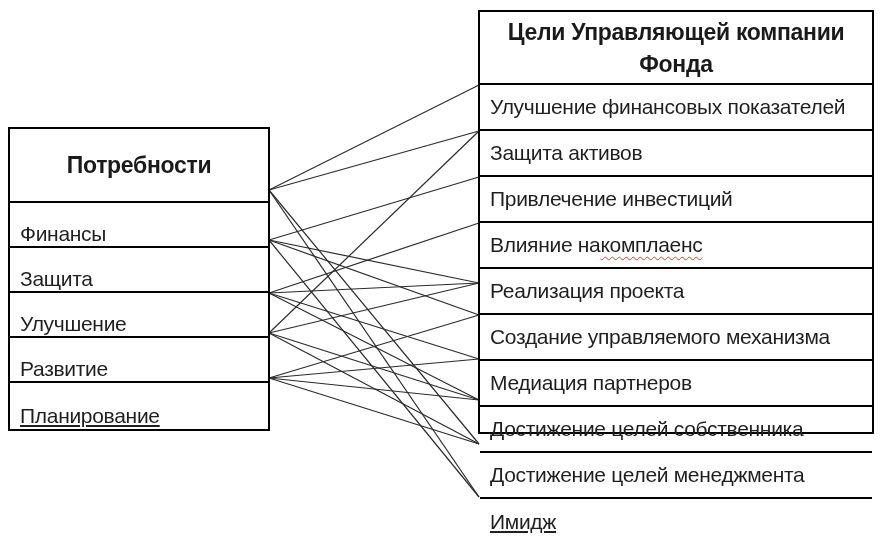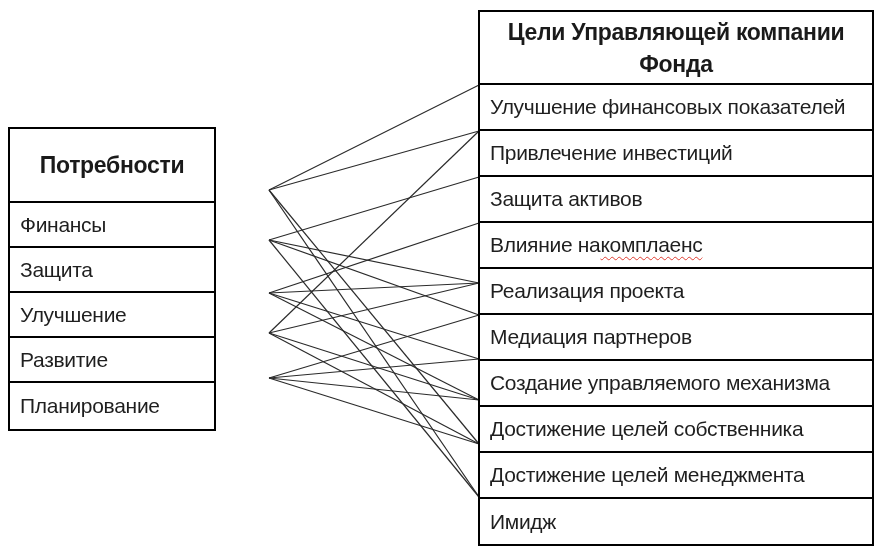--- a/index.html
+++ b/index.html
@@ -22,28 +22,28 @@
   }
   .box {
     position: absolute;
     box-sizing: border-box;
     border: 2px solid #000000;
     background: #ffffff;
   }
   #left-box {
     left: 8px;
     top: 127px;
-    width: 208px;
+    width: 262px;
     height: 304px;
   }
   #right-box {
     left: 478px;
     top: 10px;
     width: 396px;
-    height: 536px;
+    height: 424px;
   }
   .box-header {
     box-sizing: border-box;
     border-bottom: 2px solid #000000;
     font-weight: bold;
     color: #1a1a1a;
     text-align: center;
     display: flex;
     flex-direction: column;
     justify-content: center;
@@ -64,23 +64,23 @@
     border-bottom: 2px solid #000000;
     display: flex;
     align-items: center;
     padding-left: 10px;
     font-size: 21px;
     letter-spacing: -0.3px;
     color: #1f1f1f;
     white-space: nowrap;
     overflow: hidden;
   }
-  #left-box .row { height: 45px; }
+  #left-box .row { height: 45px; align-items: flex-end; }
   #right-box .row { height: 46px; }
-  .rows .row:last-child { border-bottom: none; }
+  .rows .row:last-child { border-bottom: none; text-decoration: underline; }
   .misspell {
     text-decoration: underline wavy #e03c31;
     text-decoration-thickness: 1px;
     text-underline-offset: 4px;
   }
 </style>
 </head>
 <body>
 
 <div id="canvas">
@@ -134,37 +134,37 @@
   <div class="box" id="right-box">
     <div class="box-header">
       <div>Цели Управляющей компании</div>
       <div>Фонда</div>
     </div>
     <div class="rows" id="right-rows">
         <div class="row">
           <span>Улучшение финансовых показателей</span>
         </div>
         <div class="row">
-          <span>Привлечение инвестиций</span>
+          <span>Защита активов</span>
         </div>
         <div class="row">
-          <span>Защита активов</span>
+          <span>Привлечение инвестиций</span>
         </div>
         <div class="row">
           <span>Влияние на </span>
           <span class="misspell">комплаенс</span>
         </div>
         <div class="row">
           <span>Реализация проекта</span>
         </div>
         <div class="row">
-          <span>Медиация партнеров</span>
+          <span>Создание управляемого механизма</span>
         </div>
         <div class="row">
-          <span>Создание управляемого механизма</span>
+          <span>Медиация партнеров</span>
         </div>
         <div class="row">
           <span>Достижение целей собственника</span>
         </div>
         <div class="row">
           <span>Достижение целей менеджмента</span>
         </div>
         <div class="row">
           <span>Имидж</span>
         </div>

